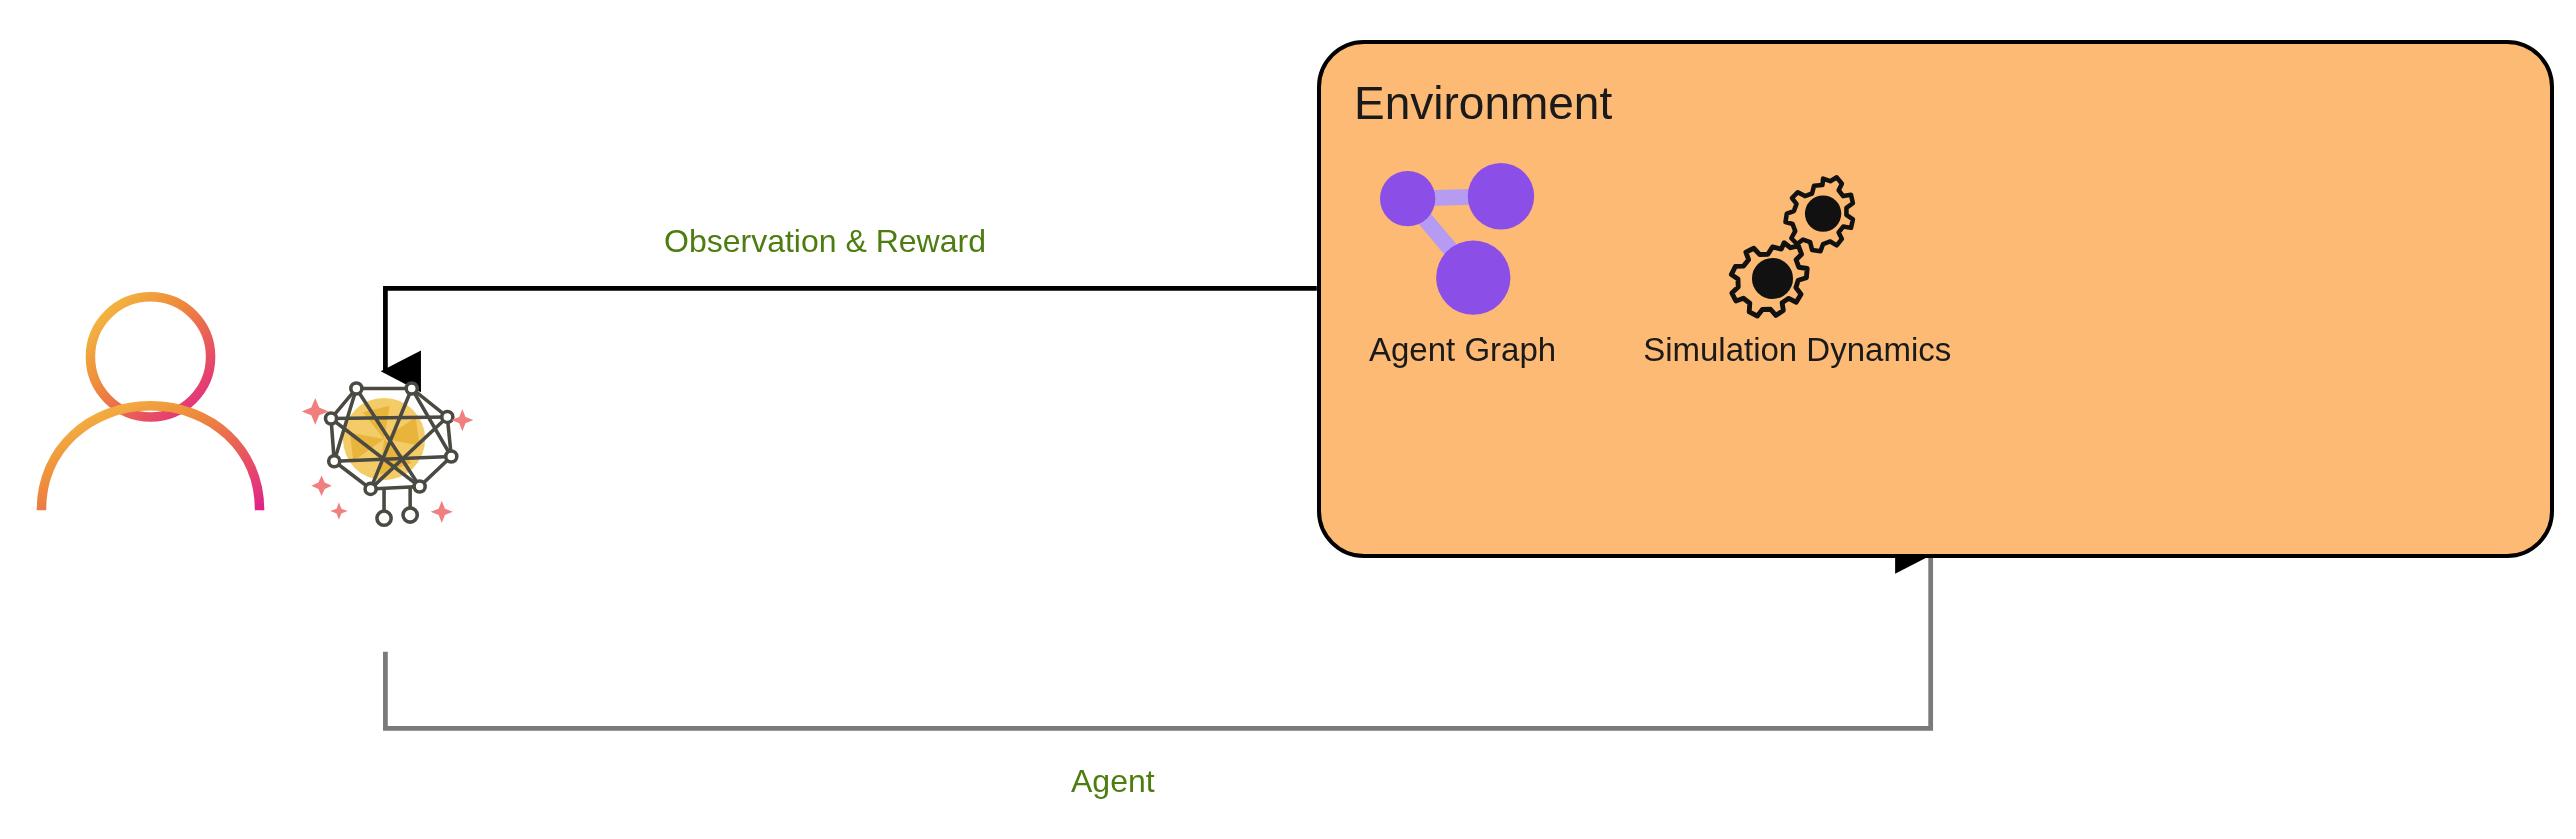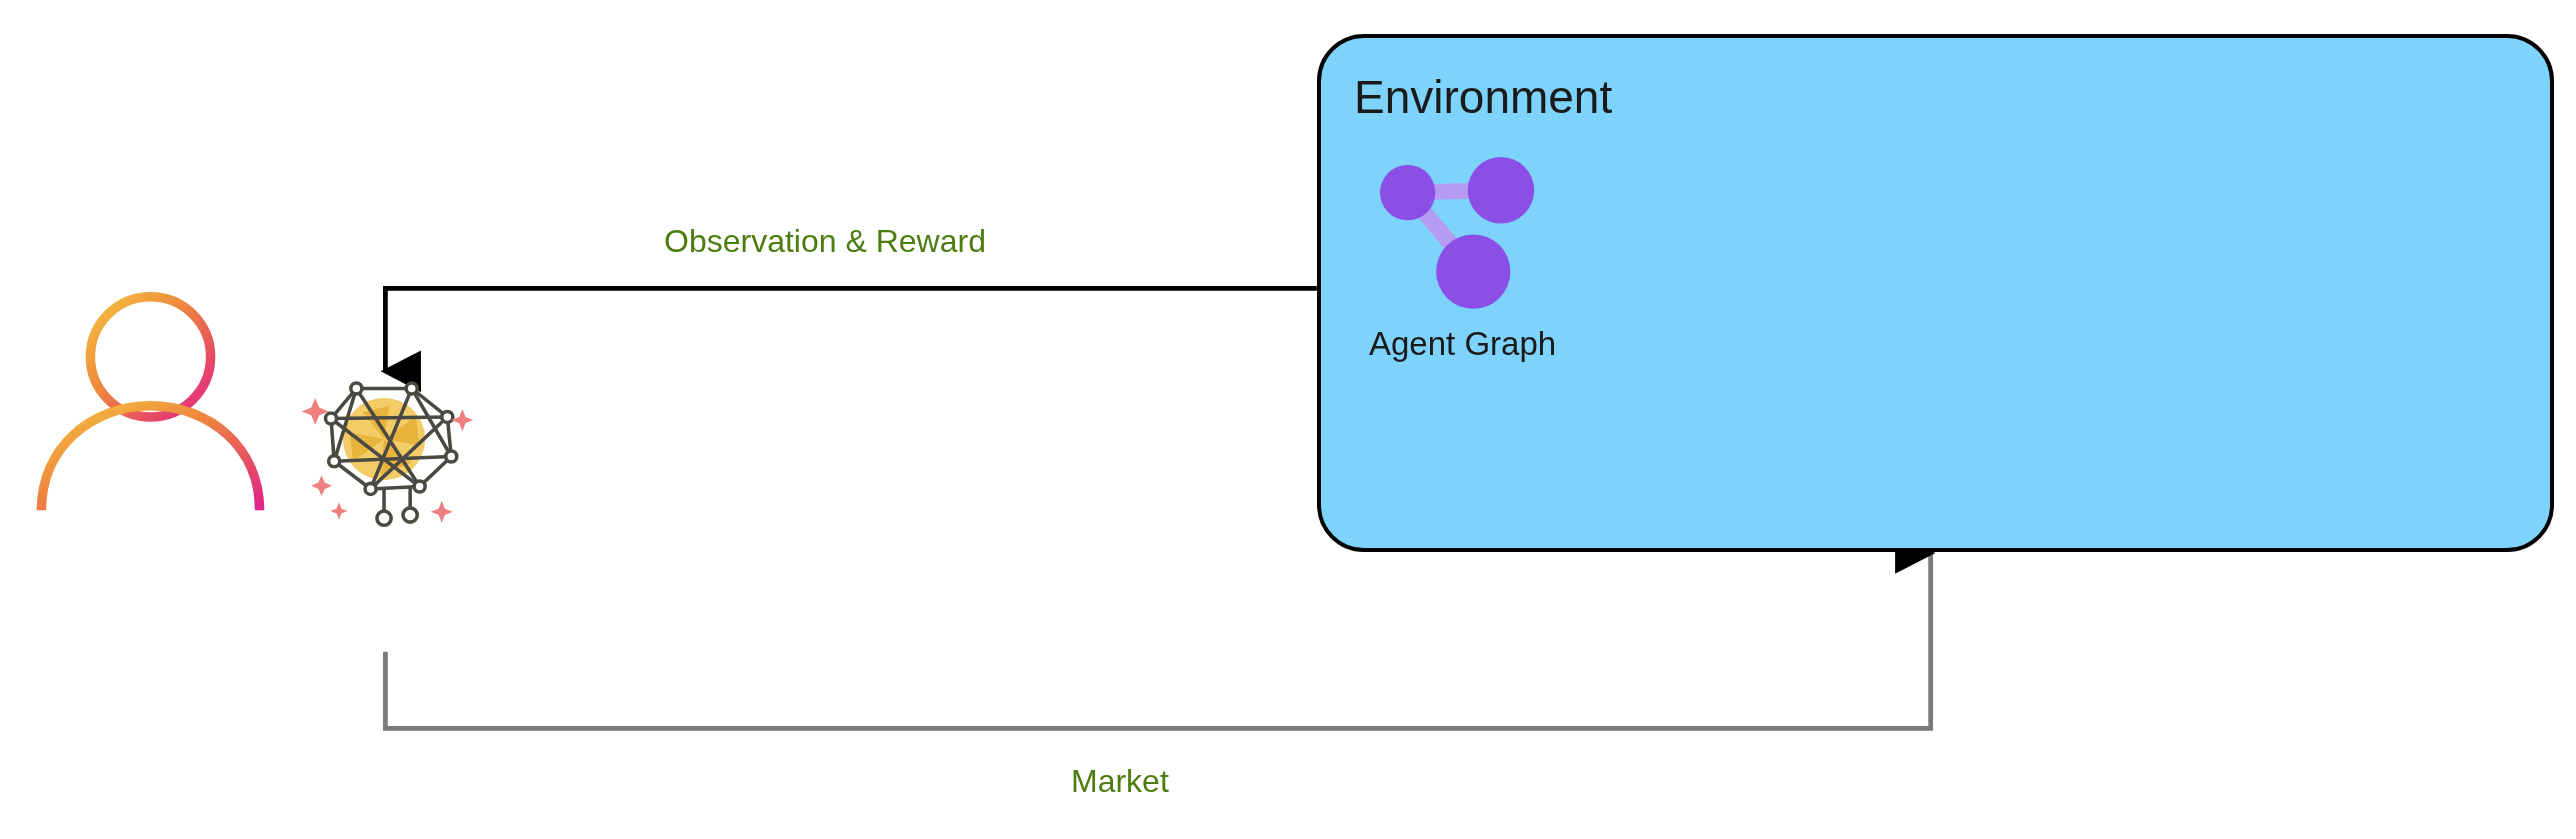--- a/index.html
+++ b/index.html
@@ -59,26 +59,26 @@
   #policy-network-icon {
     position: absolute;
     left: 285px;
     top: 87px;
     width: 174px;
     height: 174px;
   }
   #environment-box {
     position: absolute;
     left: 1317px;
-    top: 34px;
+    top: 40px;
     width: 1237px;
     height: 518px;
     border: 4px solid #000000;
     border-radius: 47px;
-    background: #7dd3fc;
+    background: #fdba74;
     box-sizing: border-box;
   }
   #environment-title {
     position: absolute;
     left: 33px;
     top: 36px;
     font-size: 46px;
     color: #1a1a1a;
     line-height: 1;
   }
@@ -131,21 +131,21 @@
       <path d="M1666,365 L487,365 L487,470" fill="none" stroke="#000000" stroke-width="6" marker-end="url(#arrow-down-black)"></path>
     </g>
 
     <g>
       <path d="M487,825 L487,922 L2443,922 L2443,700" fill="none" stroke="#7a7a7a" stroke-width="6" marker-end="url(#arrow-up-black)"></path>
     </g>
   </svg>
 
   <div class="edge-label" id="observation-label">Observation &amp; Reward</div>
 
-  <div class="edge-label" id="action-label">Market</div>
+  <div class="edge-label" id="action-label">Agent</div>
 
   <div id="agent-node">
     <div id="agent-icons-row">
 
       <svg id="person-icon" viewBox="0 0 320 320" xmlns="http://www.w3.org/2000/svg">
         <defs>
           <linearGradient id="person-grad" x1="0" y1="0" x2="1" y2="1">
             <stop offset="0%" stop-color="#F5C542"></stop>
             <stop offset="40%" stop-color="#EE8A3C"></stop>
             <stop offset="70%" stop-color="#E8565E"></stop>
@@ -215,18 +215,37 @@
             <line x1="45" y1="45" x2="125" y2="140"></line>
           </g>
           <circle cx="45" cy="45" r="35" fill="#8B4FE8"></circle>
           <circle cx="163" cy="42" r="42" fill="#8B4FE8"></circle>
           <circle cx="128" cy="145" r="47" fill="#8B4FE8"></circle>
         </svg>
         <div class="env-item-label">Agent Graph</div>
       </div>
 
 
+      <div class="env-item" id="env-item-simulation">
+        <svg class="env-item-icon" viewBox="0 0 230 215" xmlns="http://www.w3.org/2000/svg">
+
+          <g transform="translate(148,64)">
+            <g fill="none" stroke="#111111" stroke-width="7" stroke-linejoin="round">
+              <path d="M0,-54 L11,-50 L21,-56 L29,-46 L24,-36 L31,-27 L43,-29 L46,-16 L36,-9 L36,2 L46,9 L43,22 L31,20 L24,29 L29,39 L21,49 L11,43 L0,47 L-4,58 L-17,56 L-20,44 L-31,40 L-40,47 L-49,38 L-43,27 L-47,16 L-58,13 L-56,0 L-45,-4 L-41,-15 L-48,-24 L-39,-33 L-28,-27 L-17,-31 L-14,-43 L-1,-44 Z" transform="scale(0.82)"></path>
+            </g>
+            <circle cx="0" cy="0" r="23" fill="#111111"></circle>
+          </g>
+
+          <g transform="translate(84,146)">
+            <g fill="none" stroke="#111111" stroke-width="7" stroke-linejoin="round">
+              <path d="M0,-54 L11,-50 L21,-56 L29,-46 L24,-36 L31,-27 L43,-29 L46,-16 L36,-9 L36,2 L46,9 L43,22 L31,20 L24,29 L29,39 L21,49 L11,43 L0,47 L-4,58 L-17,56 L-20,44 L-31,40 L-40,47 L-49,38 L-43,27 L-47,16 L-58,13 L-56,0 L-45,-4 L-41,-15 L-48,-24 L-39,-33 L-28,-27 L-17,-31 L-14,-43 L-1,-44 Z" transform="scale(0.88) rotate(18)"></path>
+            </g>
+            <circle cx="0" cy="0" r="26" fill="#111111"></circle>
+          </g>
+        </svg>
+        <div class="env-item-label">Simulation Dynamics</div>
+      </div>
 
     </div>
   </div>
 
 </div>
 
 
 </body></html>

